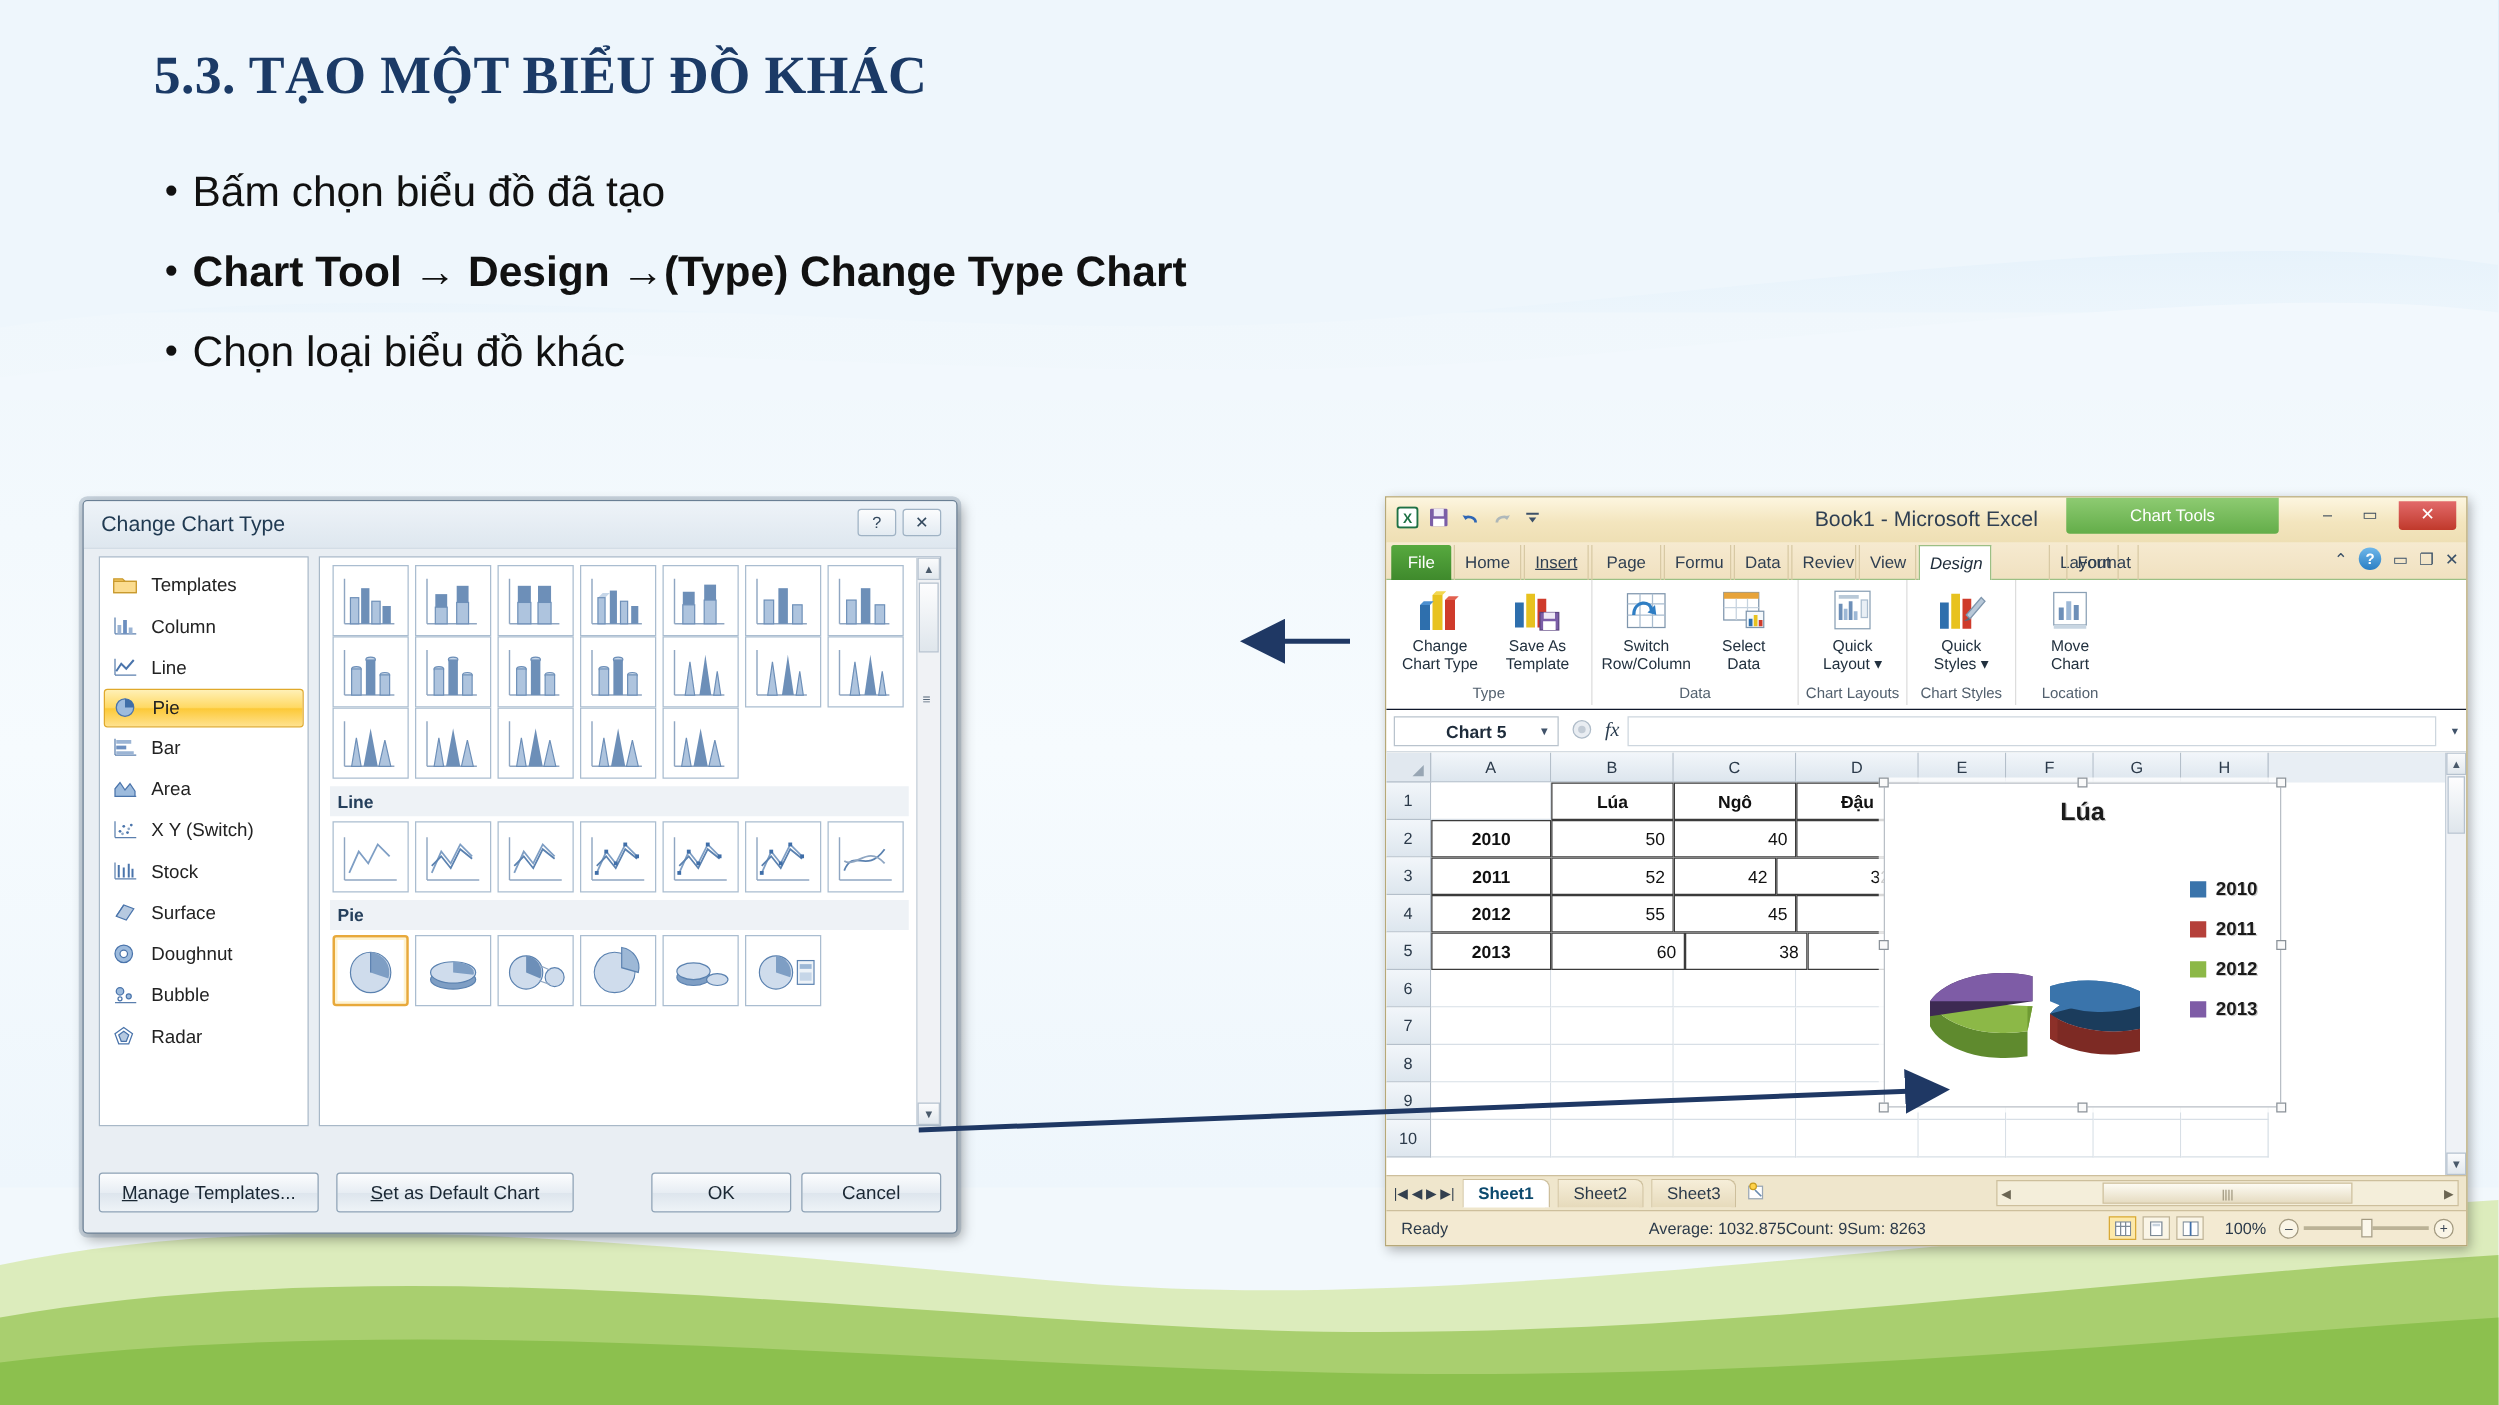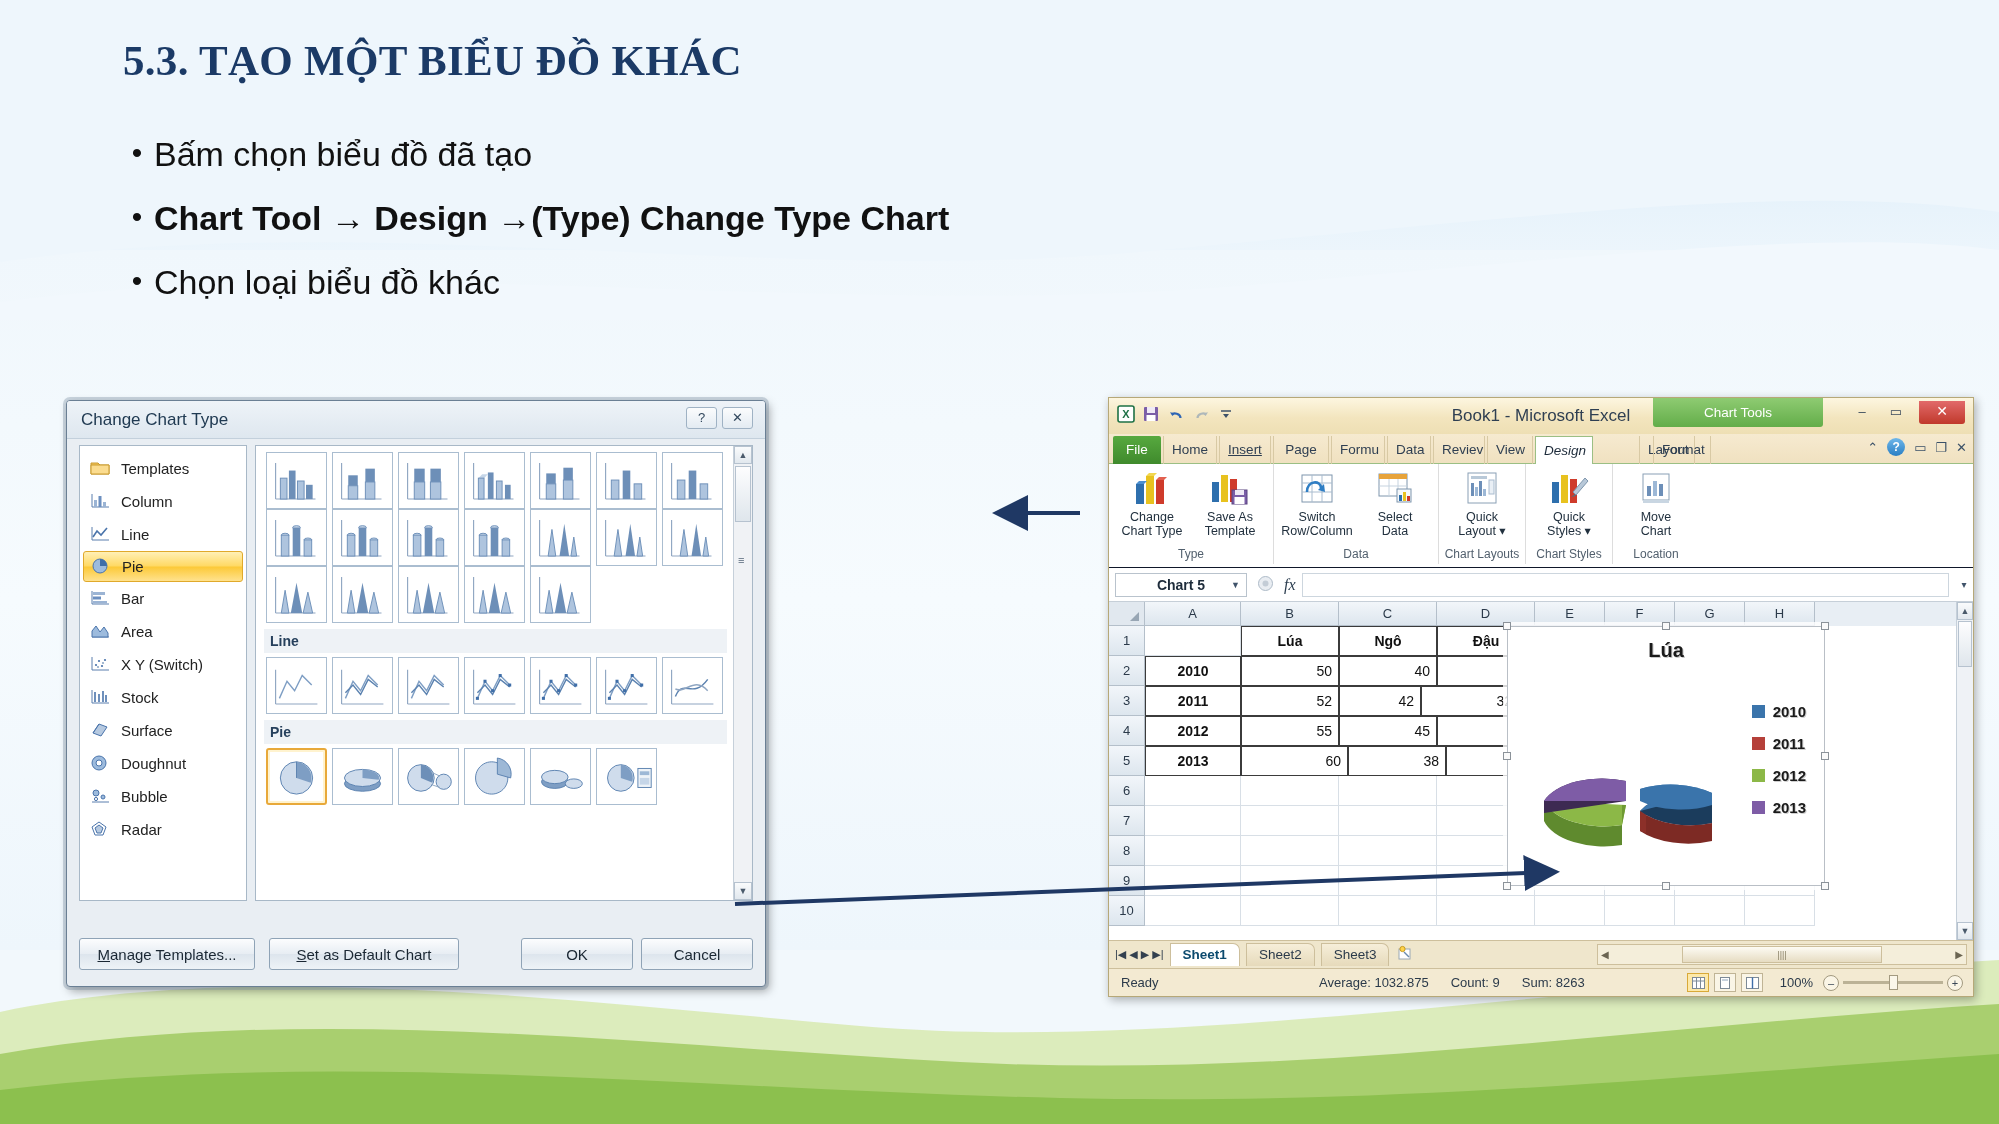--- a/index.html
+++ b/index.html
@@ -310,21 +310,21 @@
     background:linear-gradient(180deg,#fdfbf3,#e6dcc2); border:1px solid #cdbf9c;
     text-align:center; font-size:9px; color:#8b8268; line-height:16px; cursor:pointer;
   }
 
   #xl-status {
     height:28px; position:relative; background:#f3ead2;
     border-top:1px solid #cdbf9c; display:flex; align-items:center;
     font-size:13px; color:#2b3a4a;
   }
   #st-ready { margin-left:12px; }
-  #st-stats { position:absolute; left:210px; display:flex; gap:22px; }
+  #st-stats { position:absolute; left:210px; display:flex; }
   #st-views { position:absolute; right:210px; display:flex; gap:5px; align-items:center; }
   .viewb {
     width:22px; height:19px; border:1px solid #c0b495; background:#faf5e6;
     cursor:pointer; display:flex; align-items:center; justify-content:center;
   }
   .viewb.on { border:1px solid #d8a938; background:#fde9a9; }
   #st-zoomtxt { position:absolute; right:160px; }
   #st-zoom { position:absolute; right:10px; width:140px; display:flex; align-items:center; gap:4px; }
   .zbtn {
     width:16px; height:16px; border-radius:50%; border:1px solid #a39a80;

